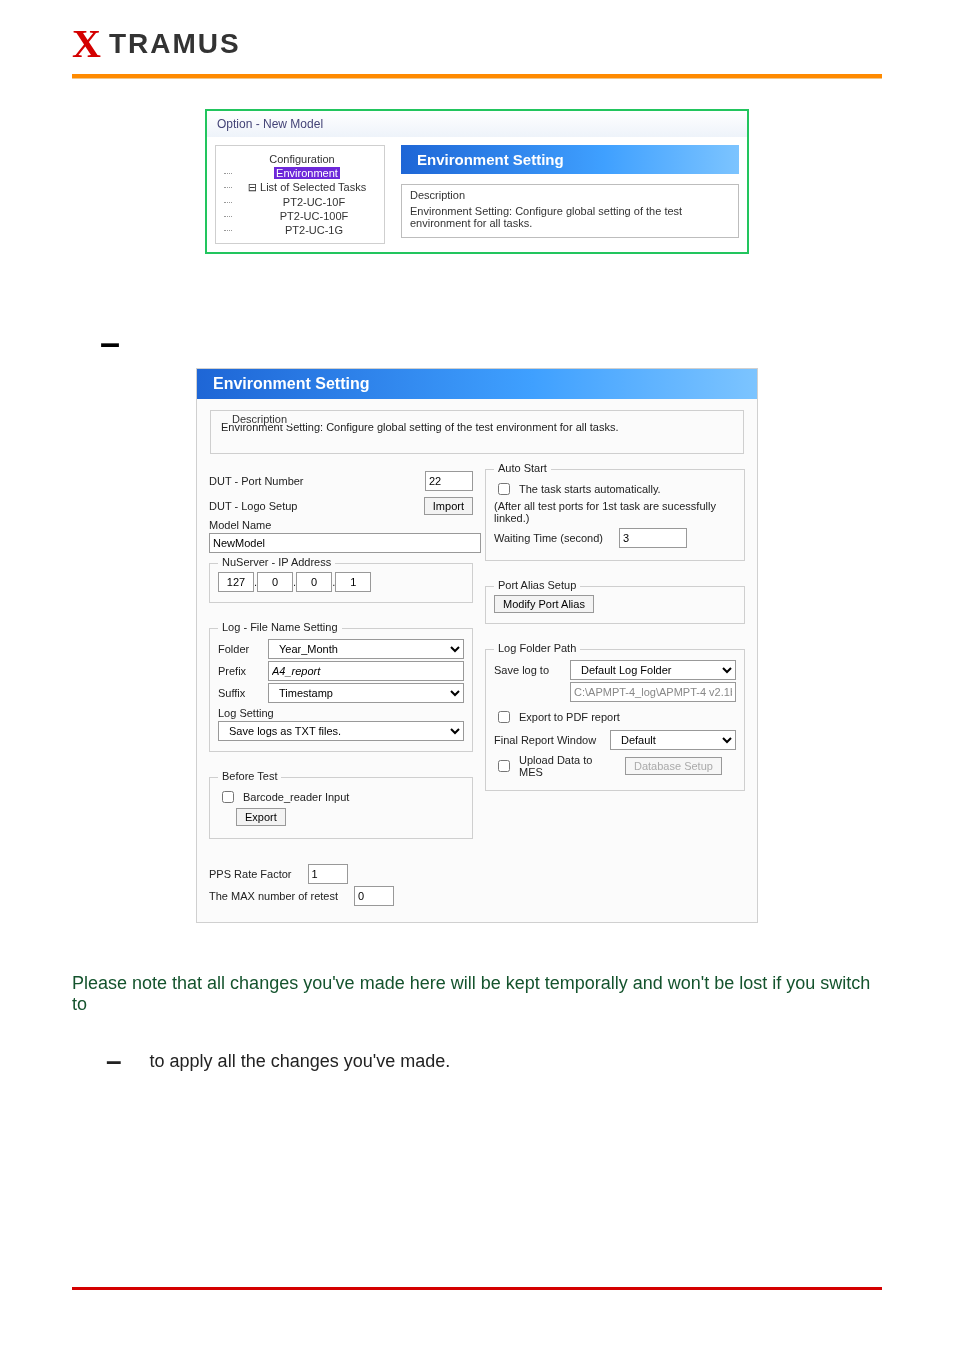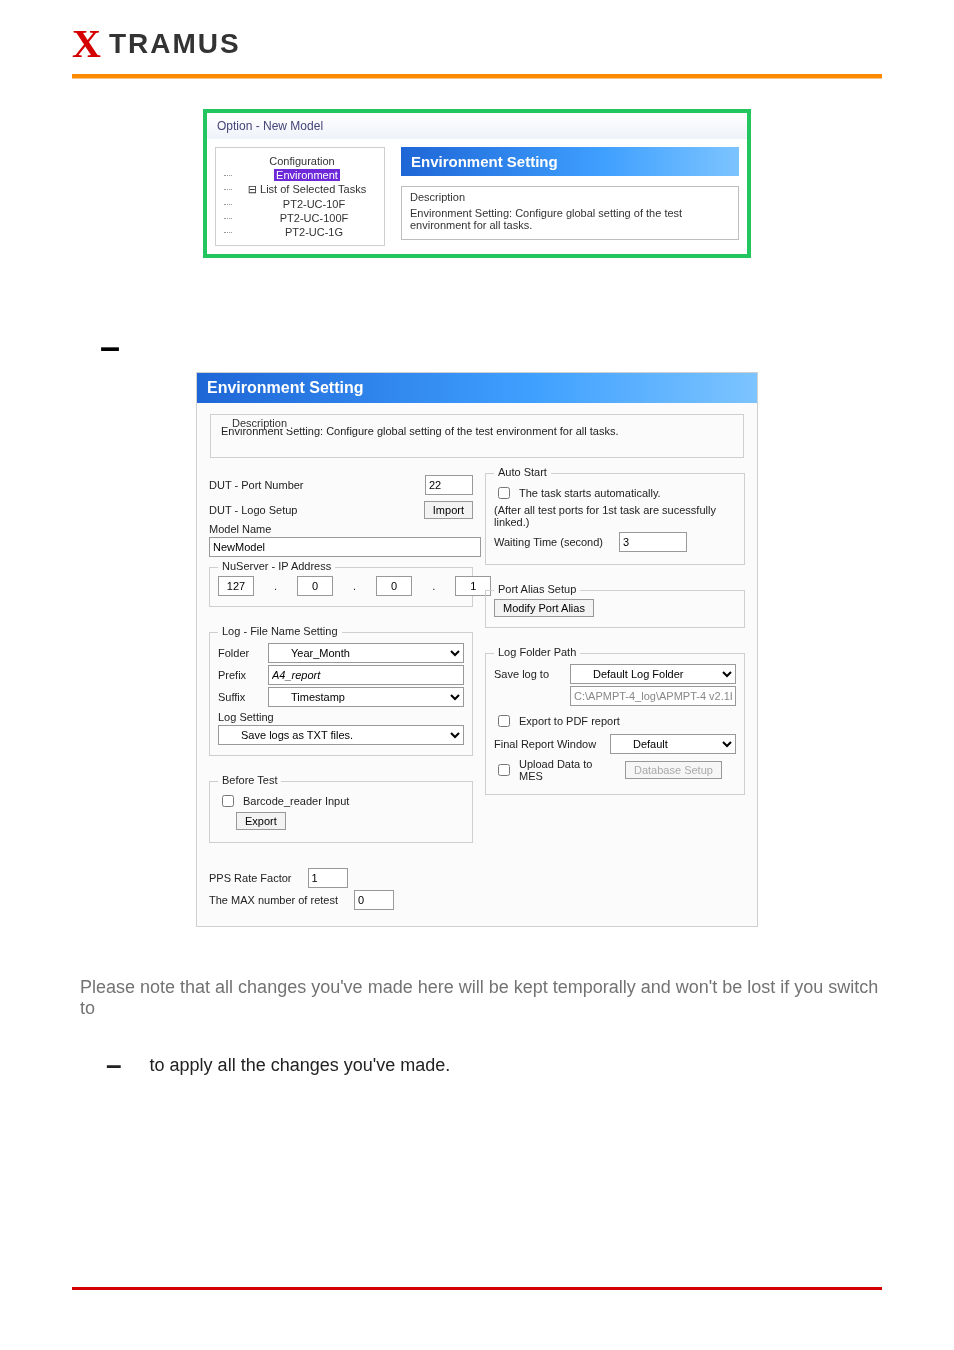--- a/index.html
+++ b/index.html
@@ -9,30 +9,30 @@
   .logo-row { padding: 24px 0 6px 72px; }
   .logo { display: inline-flex; align-items: center; gap: 8px; }
   .logo-x { font-family: Georgia, "Times New Roman", serif; font-weight: 700; font-size: 40px; color: #d40000; line-height: 1; }
   .logo-rest { font-family: Arial, Helvetica, sans-serif; font-weight: 700; font-size: 28px; letter-spacing: 2px; color: #333; }
   .top-rule { height: 4px; background: #ff8a00; margin: 4px 72px 0 72px; border-bottom: 1px solid #f2c68a; }
 
   
   .content { padding: 30px 72px 20px 72px; }
 
   
-  .panel1 { width: 540px; margin: 0 auto; border: 4px solid #22c55e; background: #fff; }
+  .panel1 { width: 540px; margin: 0 auto; border: 2px solid #22c55e; background: #fff; }
   .panel1-title { padding: 6px 10px; font-size: 12px; color: #447; background: linear-gradient(#fff,#eef3fa); }
   .panel1-body { display: flex; }
   .panel1-left { width: 160px; border: 1px solid #cfcfcf; margin: 8px; padding: 6px 4px; font-size: 11px; color: #333; }
   .tree-line { padding: 1px 0 1px 4px; text-align: center; }
   .tree-child { padding-left: 14px; position: relative; }
   .tree-child::before { content: ""; position: absolute; left: 4px; top: 7px; width: 8px; border-top: 1px dotted #999; }
   .env-sel { background: #6d28d9; color: #fff; display: inline-block; padding: 0 2px; }
   .panel1-right { flex: 1; padding: 8px 8px 12px 8px; }
-  .grad-title { background: linear-gradient(to right,#1e66d6,#3fa0ff 60%,#7cc4ff); color: #fff; font-weight: 700; font-size: 15px; padding: 6px 10px; }
+  .grad-title { background: linear-gradient(to right,#1e66d6,#3fa0ff 60%,#7cc4ff); color: #fff; font-weight: 700; font-size: 15px; padding: 6px 16px; }
   .desc-box { border: 1px solid #bdbdbd; margin-top: 10px; padding: 8px; font-size: 11px; color: #333; }
   .desc-label { position: relative; top: -4px; font-size: 11px; color: #333; }
 
   .big-dash { font-size: 36px; font-weight: 700; margin: 68px 0 4px 28px; color: #000; }
 
   
   .panel2 { width: 560px; margin: 0 auto; border: 1px solid #d0d0d0; background: #fbfbfb; padding: 0 0 14px 0; }
   .panel2 .grad-title { font-size: 16px; }
   .p2-desc { margin: 10px 12px 0 12px; border: 1px solid transparent; position: relative; }
   .p2-desc .fs { border: 1px solid #cfcfcf; padding: 10px 10px 20px 10px; font-size: 11px; }
@@ -41,26 +41,26 @@
   .p2-cols { display: flex; gap: 12px; margin: 14px 12px 0 12px; }
   .colL { width: 264px; font-size: 11px; }
   .colR { flex: 1; font-size: 11px; }
 
   .fs-group { border: 1px solid #cfcfcf; padding: 8px 8px 10px 8px; margin-bottom: 25px; position: relative; }
   .fs-group > .fs-label { position: absolute; top: -8px; left: 8px; background: #fbfbfb; padding: 0 4px; font-size: 11px; }
 
   .row { display: flex; align-items: center; gap: 6px; margin: 2px 0; }
   .row label { flex: 0 0 auto; }
   input.txt { border: 1px solid #999; font-size: 11px; padding: 1px 3px; height: 16px; box-sizing: content-box; background: #fff; }
-  select.sel { border: 1px solid #999; font-size: 11px; padding: 0 18px; height: 20px; background: #fff; }
+  select.sel { border: 1px solid #999; font-size: 11px; padding: 0 6px; height: 20px; background: #fff; }
   .btn { border: 1px solid #999; background: #f3f3f3; font-size: 11px; padding: 2px 8px; cursor: pointer; }
   .wfull { width: 100%; box-sizing: border-box; }
   .cb { width: 12px; height: 12px; }
 
-  .note { font-size: 18px; color: #737373; margin: 50px 0 0 8px; }
+  .note { font-size: 18px; color: #14532d; margin: 50px 0 0 0; }
   .note-row2 { display: flex; align-items: center; gap: 28px; margin: 30px 0 0 34px; font-size: 18px; }
   .dash2 { font-size: 28px; font-weight: 700; }
 
   .bottom-rule { position: absolute; left: 72px; right: 72px; bottom: 60px; border-top: 3px solid #d40000; }
 </style>
 </head>
 <body>
 
 <div class="page">
 
@@ -119,21 +119,21 @@
             <label>DUT - Logo Setup</label>
             <button class="btn" style="margin-left:auto">Import</button>
           </div>
           <div class="row" style="margin-top:4px">
             <label>Model Name</label>
           </div>
           <input class="txt wfull" value="NewModel" style="">
 
           <div class="fs-group" style="margin-top:10px; padding:6px 8px 8px 8px;">
             <div class="fs-label">NuServer - IP Address</div>
-            <div class="row" style="gap:20px">
+            <div class="row" style="gap:0">
               <input class="txt" style="width: 28px; text-align: center;" value="127">
                 <span>.</span>
               <input class="txt" style="width: 28px; text-align: center;" value="0">
                 <span>.</span>
               <input class="txt" style="width: 28px; text-align: center;" value="0">
                 <span>.</span>
               <input class="txt" style="width: 28px; text-align: center;" value="1">
             </div>
           </div>
 

